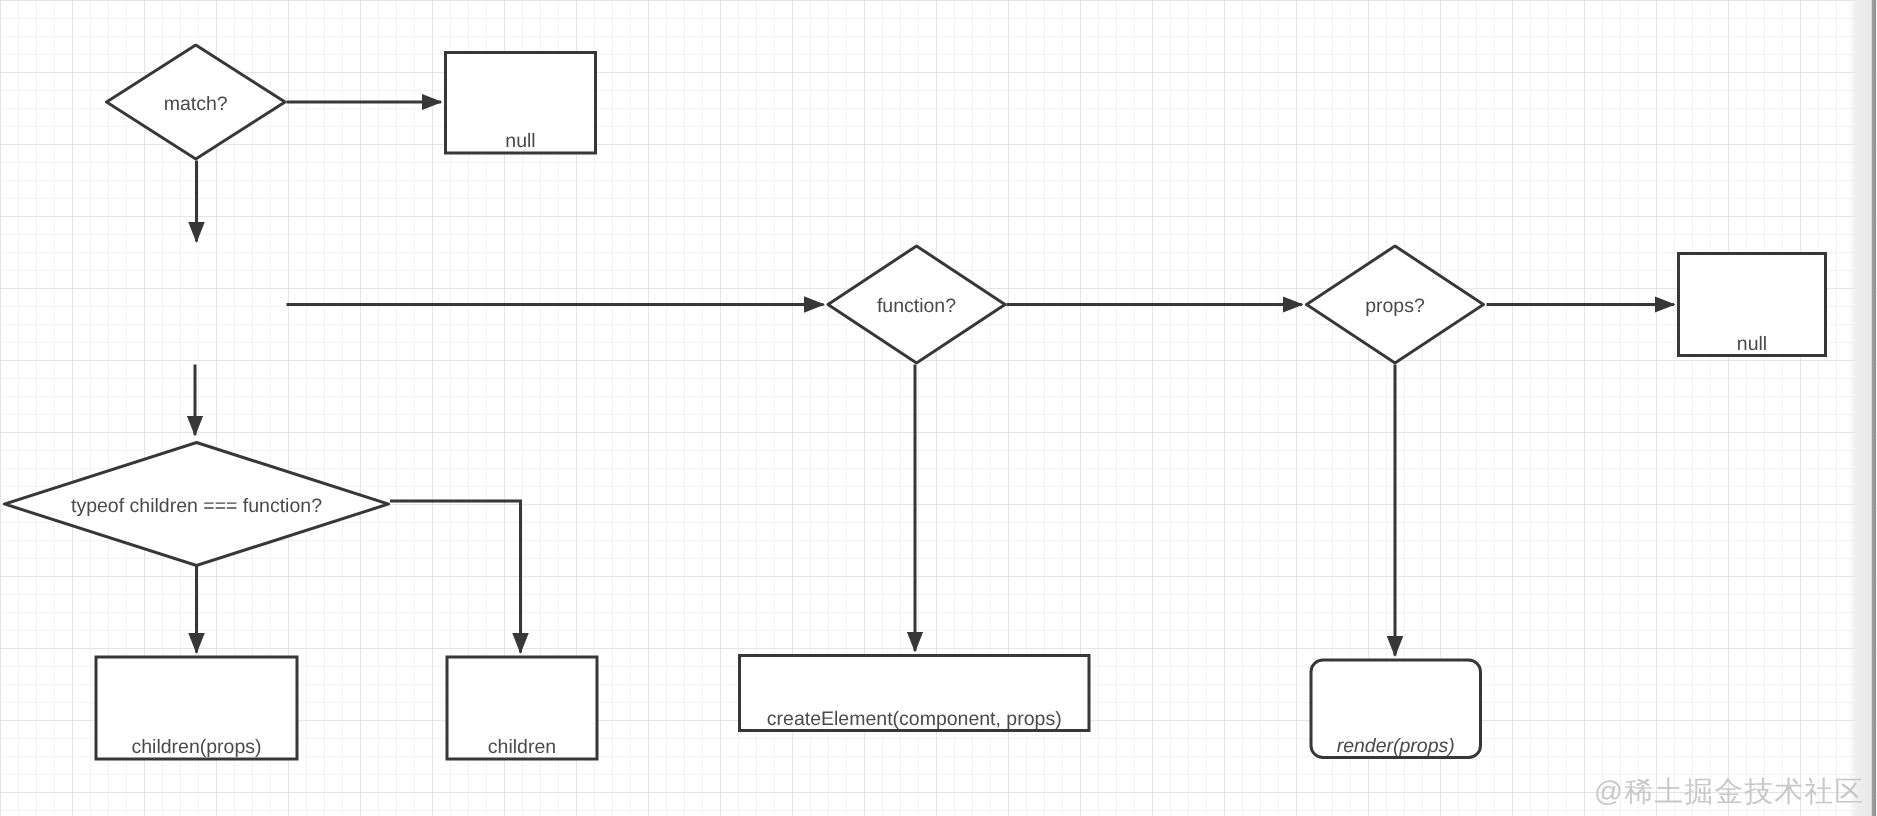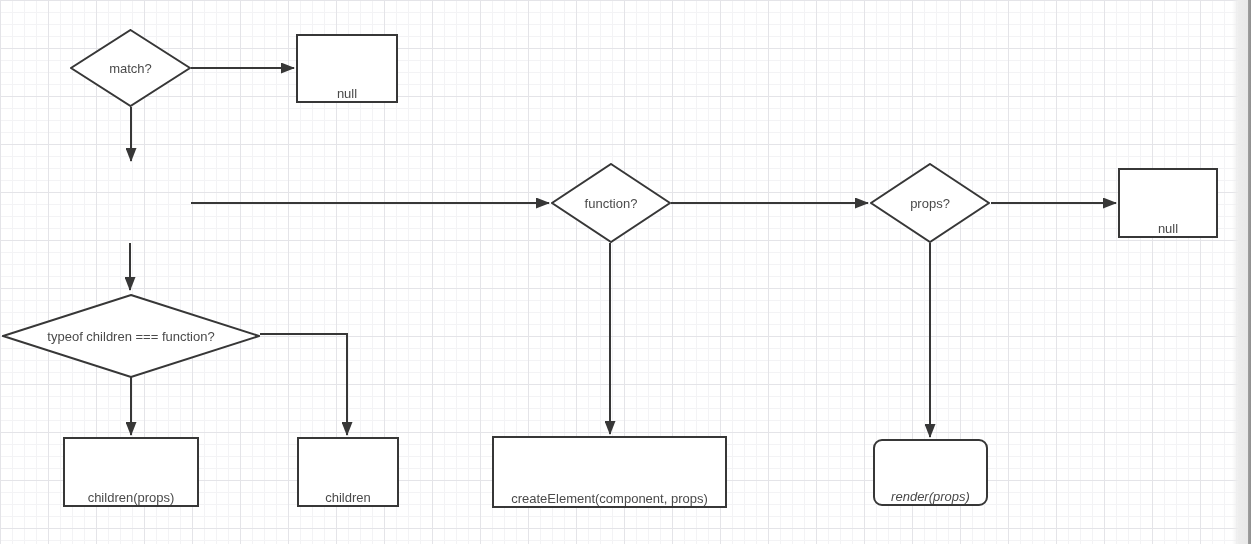--- a/index.html
+++ b/index.html
@@ -133,35 +133,36 @@
     <span>children</span>
   </div>
 
   <div class="node diamond" style="left:551px; top:163px; width:120px; height:80px;">
     <svg viewBox="0 0 120 80" preserveAspectRatio="none">
       <polygon points="60,1 119,40 60,79 1,40" fill="#ffffff" stroke="#373737" stroke-width="2" vector-effect="non-scaling-stroke"></polygon>
     </svg>
     <span class="label">function?</span>
   </div>
 
-  <div class="node rect" style="left:492px; top:436px; width:235px; height:72px;">
+  <div class="node rect" style="left:492px; top:436px; width:235px; height:52px;">
     <span>createElement(component, props)</span>
   </div>
 
   <div class="node diamond" style="left:870px; top:163px; width:120px; height:80px;">
     <svg viewBox="0 0 120 80" preserveAspectRatio="none">
       <polygon points="60,1 119,40 60,79 1,40" fill="#ffffff" stroke="#373737" stroke-width="2" vector-effect="non-scaling-stroke"></polygon>
     </svg>
     <span class="label">props?</span>
   </div>
 
   <div class="node rect" style="left:1118px; top:168px; width:100px; height:70px;">
     <span>null</span>
   </div>
 
   <div class="node rect rounded" style="left:873px; top:439px; width:115px; height:67px;font-style:italic;">
     <span>render(props)</span>
   </div>
 
+  <div class="watermark">@稀土掘金技术社区</div>
 
   <div class="scroll-gutter"></div>
 
 </div>
 
 </body></html>

